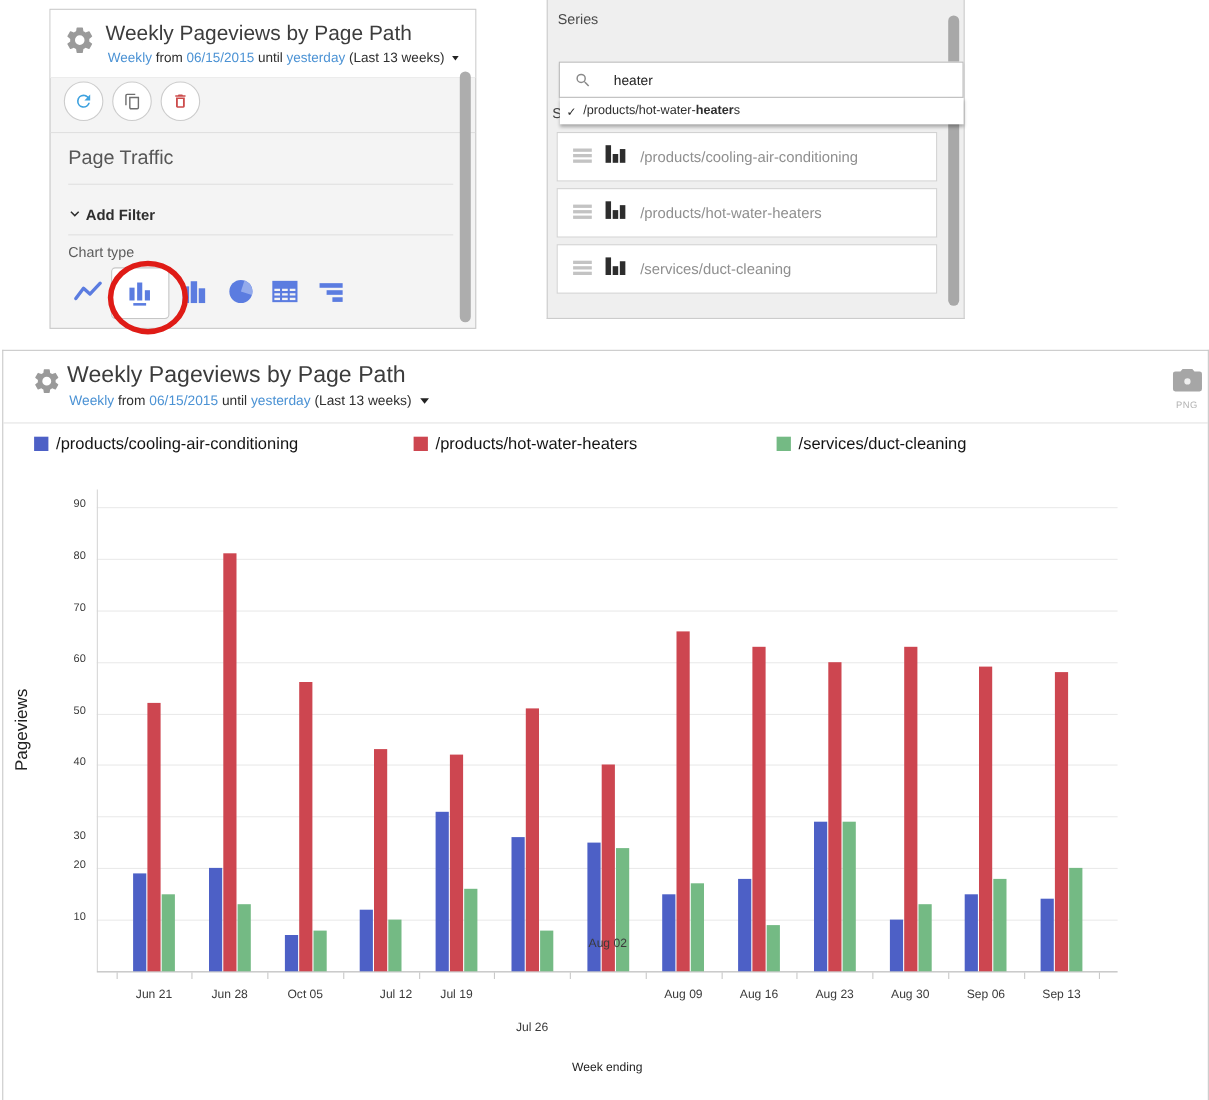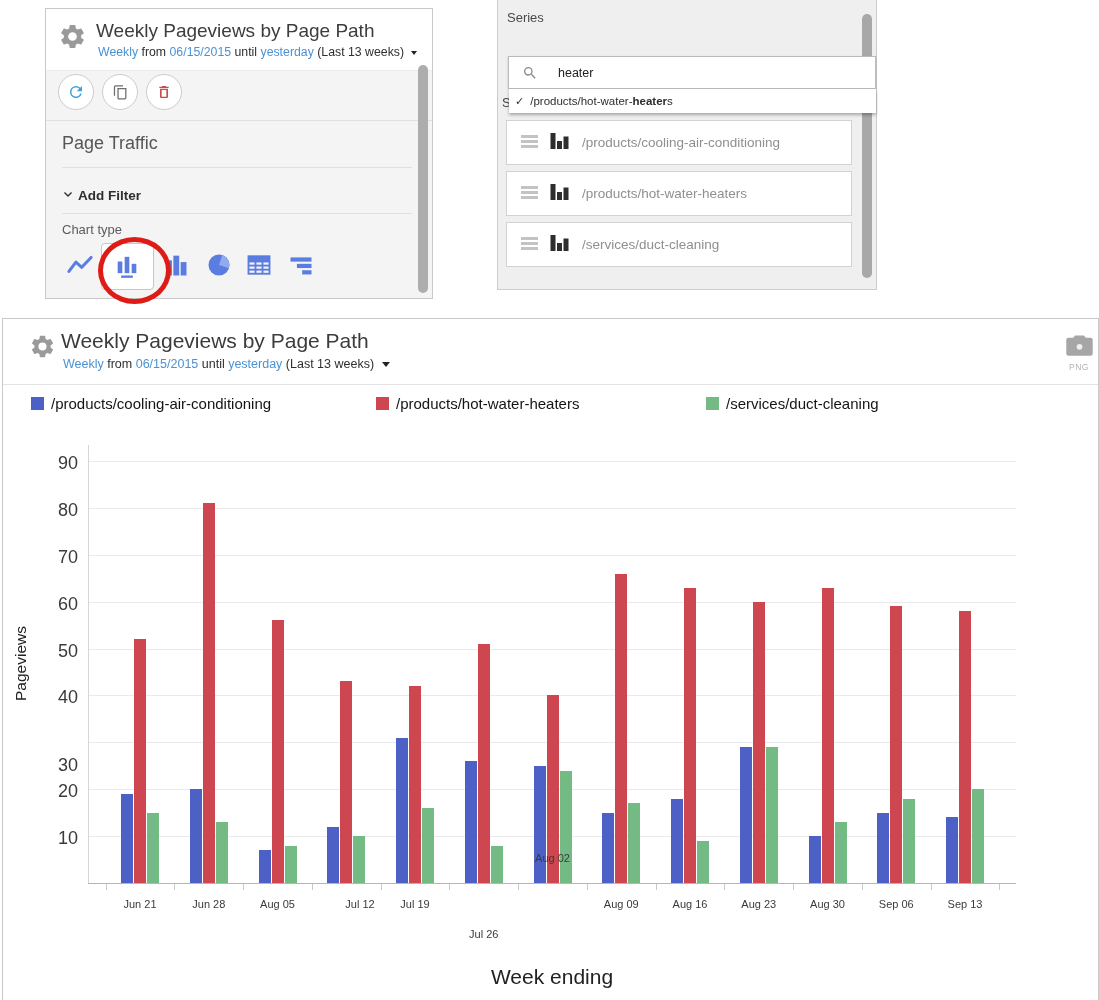--- a/index.html
+++ b/index.html
@@ -54,26 +54,26 @@
   .viewer{left:2px;top:318px;width:1095px;height:682px;background:#fff;
           border:1px solid #c9c9c9;border-bottom:none;}
   .viewer .vtitle{position:absolute;left:58px;top:10px;font-size:21px;color:#3c3c3c;white-space:nowrap;}
   .viewer .vsub{position:absolute;left:60px;top:38px;font-size:12.5px;color:#2f2f2f;white-space:nowrap;}
   .pngbtn{position:absolute;left:1056px;top:16px;width:40px;text-align:center;}
   .pngbtn .pnglbl{font-size:8.5px;color:#b2b2b2;margin-top:1px;letter-spacing:.5px;}
   .legend-item{position:absolute;top:76px;display:flex;align-items:center;font-size:15px;color:#141414;}
   .legend-swatch{width:13px;height:13px;margin-right:7px;}
   .gridline{position:absolute;height:1px;background:#eaeaea;}
   .bar{position:absolute;}
-  .ytick{position:absolute;width:32px;text-align:right;font-size:18px;color:#3a3a3a;}
+  .ytick{position:absolute;width:32px;text-align:right;font-size:10px;color:#3a3a3a;}
   .xtick{position:absolute;width:68px;text-align:center;font-size:11px;color:#3a3a3a;}
   .tickmark{position:absolute;width:1px;height:6px;background:#c9c9c9;}
   .axis-y-title{position:absolute;left:10px;top:445px;height:438px;width:22px;display:flex;align-items:center;justify-content:center;
                 font-size:15.5px;color:#222;writing-mode:vertical-rl;transform:rotate(180deg);}
-  .axis-x-title{position:absolute;left:88px;top:965px;width:928px;text-align:center;font-size:21px;color:#222;}
+  .axis-x-title{position:absolute;left:88px;top:965px;width:928px;text-align:center;font-size:11px;color:#222;}
 </style>
 </head>
 <body>
 
 <div class="stage">
 
   <section class="abs editor">
     <div class="head">
       <span class="abs" style="left:12px;top:13px;">
         <svg width="29" height="29" viewBox="0 0 24 24">
@@ -322,21 +322,21 @@
       <div class="bar" style="left: 134px; top: 639.2px; width: 12px; height: 243.8px; background: rgb(205, 70, 80); position: absolute;"></div>
       <div class="bar" style="left: 147px; top: 812.7px; width: 12px; height: 70.3px; background: rgb(116, 186, 132); position: absolute;"></div>
       <div class="xtick" style="left: 106px; top: 898px; position: absolute;">Jun 21</div>
       <div class="bar" style="left: 189.8px; top: 789.2px; width: 12px; height: 93.8px; background: rgb(77, 96, 198); position: absolute;"></div>
       <div class="bar" style="left: 202.8px; top: 503.2px; width: 12px; height: 379.8px; background: rgb(205, 70, 80); position: absolute;"></div>
       <div class="bar" style="left: 215.8px; top: 822px; width: 12px; height: 61px; background: rgb(116, 186, 132); position: absolute;"></div>
       <div class="xtick" style="left: 174.8px; top: 898px; position: absolute;">Jun 28</div>
       <div class="bar" style="left: 258.5px; top: 850.2px; width: 12px; height: 32.8px; background: rgb(77, 96, 198); position: absolute;"></div>
       <div class="bar" style="left: 271.5px; top: 620.4px; width: 12px; height: 262.6px; background: rgb(205, 70, 80); position: absolute;"></div>
       <div class="bar" style="left: 284.5px; top: 845.5px; width: 12px; height: 37.5px; background: rgb(116, 186, 132); position: absolute;"></div>
-      <div class="xtick" style="left: 243.5px; top: 898px; position: absolute;">Aug 05</div>
+      <div class="xtick" style="left: 243.5px; top: 898px; position: absolute;">Oct 05</div>
       <div class="bar" style="left: 327.3px; top: 826.7px; width: 12px; height: 56.3px; background: rgb(77, 96, 198); position: absolute;"></div>
       <div class="bar" style="left: 340.3px; top: 681.4px; width: 12px; height: 201.6px; background: rgb(205, 70, 80); position: absolute;"></div>
       <div class="bar" style="left: 353.3px; top: 836.1px; width: 12px; height: 46.9px; background: rgb(116, 186, 132); position: absolute;"></div>
       <div class="xtick" style="left: 326px; top: 898px; position: absolute;">Jul 12</div>
       <div class="bar" style="left: 396px; top: 737.6px; width: 12px; height: 145.4px; background: rgb(77, 96, 198); position: absolute;"></div>
       <div class="bar" style="left: 409px; top: 686.1px; width: 12px; height: 196.9px; background: rgb(205, 70, 80); position: absolute;"></div>
       <div class="bar" style="left: 422px; top: 808px; width: 12px; height: 75px; background: rgb(116, 186, 132); position: absolute;"></div>
       <div class="xtick" style="left: 381px; top: 898px; position: absolute;">Jul 19</div>
       <div class="bar" style="left: 464.8px; top: 761.1px; width: 12px; height: 121.9px; background: rgb(77, 96, 198); position: absolute;"></div>
       <div class="bar" style="left: 477.8px; top: 643.9px; width: 12px; height: 239.1px; background: rgb(205, 70, 80); position: absolute;"></div>

